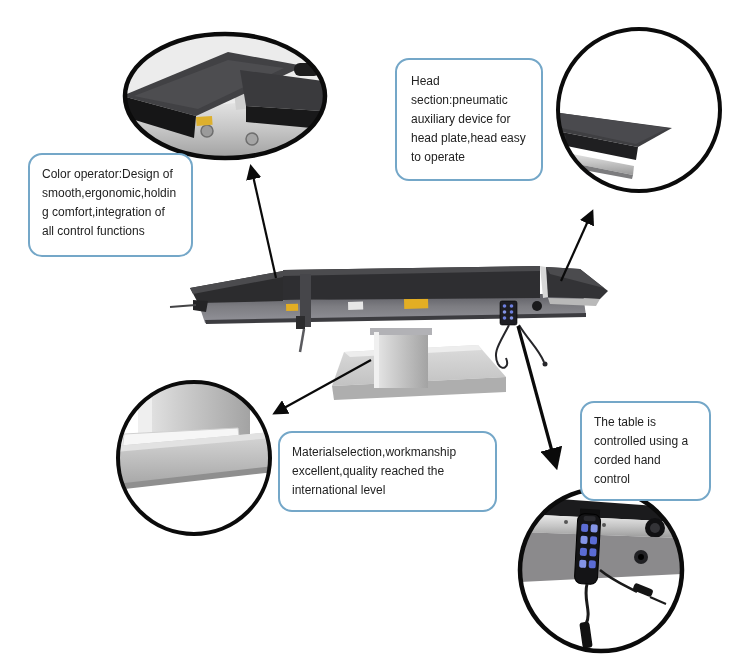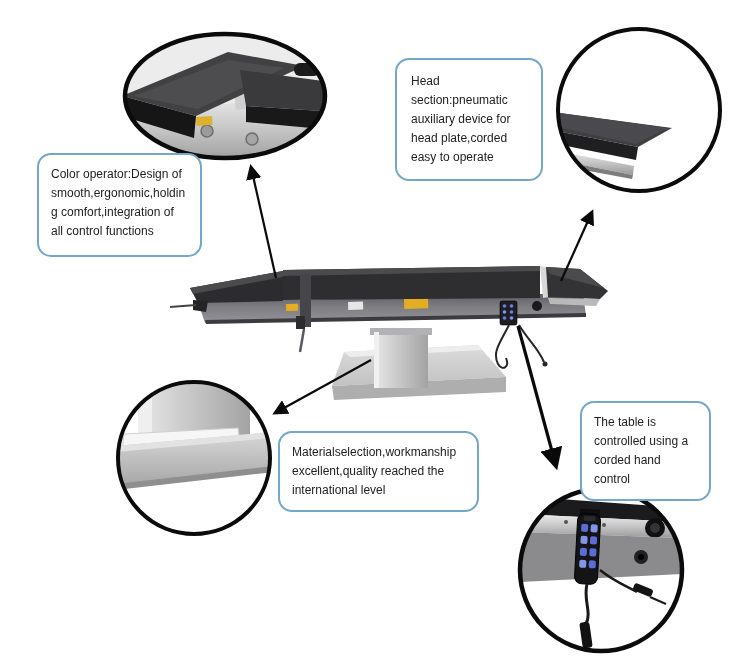--- a/index.html
+++ b/index.html
@@ -7,23 +7,23 @@
     position:relative;width:748px;height:670px;background:#ffffff;
     font-family:"Liberation Sans", sans-serif;overflow:hidden;
   }
   .diagram-svg{position:absolute;left:0;top:0;}
   .callout{
     position:absolute;box-sizing:border-box;background:#ffffff;
     border:2px solid #74a7c8;border-radius:14px;
     padding:10px 12px;font-size:12px;line-height:1.58;color:#222222;
     overflow-wrap:break-word;word-break:break-word;z-index:5;
   }
-  .callout-tl{left:37px;top:153px;width:165px;min-height:104px;}
+  .callout-tl{left:28px;top:153px;width:165px;min-height:104px;}
   .callout-tr{left:395px;top:58px;width:148px;min-height:122px;padding:12px 14px;}
-  .callout-bl{left:278px;top:431px;width:201px;min-height:79px;}
+  .callout-bl{left:278px;top:431px;width:219px;min-height:79px;}
   .callout-br{left:580px;top:401px;width:131px;min-height:74px;}
 </style>
 </head>
 <body>
 
 <div class="stage">
 
   <svg class="diagram-svg" width="748" height="670" viewBox="0 0 748 670">
     <defs>
       <marker id="arrowHead" viewBox="0 0 10 10" refX="8" refY="5" markerWidth="7" markerHeight="7" orient="auto" markerUnits="strokeWidth">
@@ -213,21 +213,21 @@
       </g>
       <circle cx="601" cy="570" r="81" fill="none" stroke="#0b0b0b" stroke-width="4.5"></circle>
     </g>
   </svg>
 
   <div class="callout callout-tl">
     <span>Color operator:Design of smooth,ergonomic,holding comfort,integration of all control functions</span>
   </div>
 
   <div class="callout callout-tr">
-    <span>Head section:pneumatic auxiliary device for head plate,corded easy to operate</span>
+    <span>Head section:pneumatic auxiliary device for head plate,head easy to operate</span>
   </div>
 
   <div class="callout callout-bl">
     <span>Materialselection,workmanship excellent,quality reached the international level</span>
   </div>
 
   <div class="callout callout-br">
     <span>The table is controlled using a corded hand control</span>
   </div>
 

